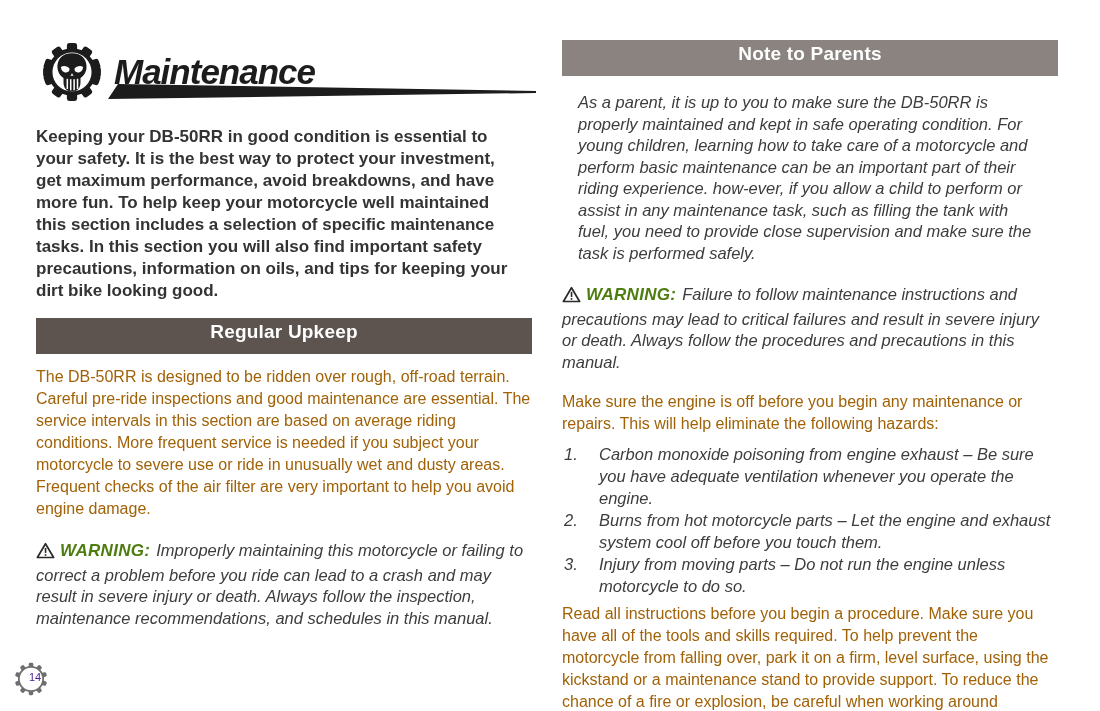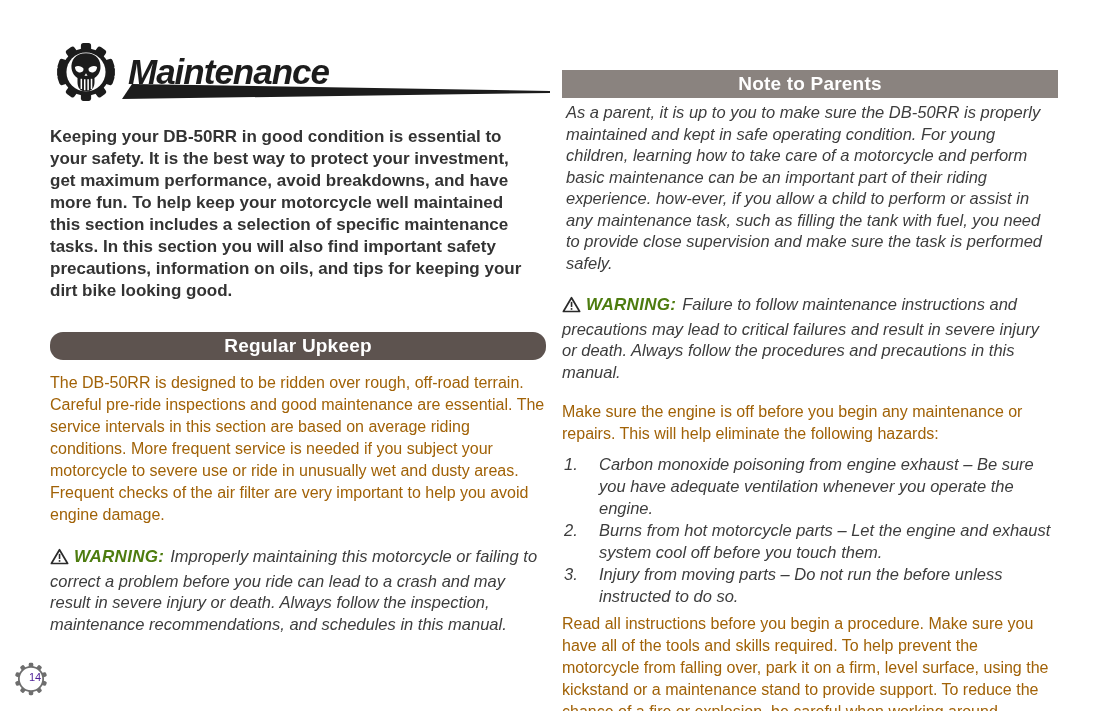--- a/index.html
+++ b/index.html
@@ -1,44 +1,44 @@
 <!DOCTYPE html>
 <html><head>
 <meta charset="utf-8">
 <style>
   html,body{margin:0;padding:0;}
   body{
     width:1100px;height:711px;position:relative;background:#ffffff;
     font-family:"Liberation Sans", sans-serif;color:#3d3d3d;overflow:hidden;
   }
   .col{position:absolute;width:496px;}
-  .col-left{left:50px;top:38px;}
+  .col-left{left:36px;top:38px;}
   .col-right{left:562px;top:40px;}
 
   
   .title-block{position:relative;height:88px;}
   .logo{position:absolute;left:2px;top:0px;}
   .page-title{
     position:absolute;left:78px;top:14px;
     font-size:35px;font-weight:bold;font-style:italic;color:#1c1c1c;
     letter-spacing:-1px;white-space:nowrap;
   }
   .swoosh{position:absolute;left:72px;top:46px;}
 
   
   .intro{font-size:17px;line-height:22px;font-weight:bold;color:#333;margin:0 12px 16px 0;}
   .body-par{font-size:16px;line-height:22px;margin:0;color:#a16207;}
-  .italic-par{font-size:16.5px;line-height:21.5px;font-style:italic;margin:4px;color:#3d3d3d;}
+  .italic-par{font-size:16.5px;line-height:21.5px;font-style:italic;margin:16px;color:#3d3d3d;}
 
   
   .bar{
-    height:28px;line-height:28px;text-align:center;color:#ffffff;
-    font-size:19px;font-weight:600;letter-spacing:0.2px;margin-top:30px;
+    height:36px;line-height:28px;text-align:center;color:#ffffff;
+    font-size:19px;font-weight:600;letter-spacing:0.2px;
   }
-  .bar-dark{background:#5d534f;border-radius:13px;}
+  .bar-dark{background:#5d534f;}
   .bar-light{background:#8a837f;}
 
   
   .warning{font-size:16.5px;line-height:21.5px;font-style:italic;color:#3d3d3d;margin:0;}
   .warning .wlabel{
     font-weight:bold;font-style:italic;color:#4d7c0f;font-size:17px;
     letter-spacing:0.3px;padding-right:6px;
   }
   .warn-icon{display:inline-block;vertical-align:-3px;margin-right:5px;}
 
@@ -146,21 +146,21 @@
     <div class="hazard">
       <span class="num">1.</span>
       <span>Carbon monoxide poisoning from engine exhaust – Be sure you have adequate ventilation whenever you operate the engine.</span>
     </div>
     <div class="hazard">
       <span class="num">2.</span>
       <span>Burns from hot motorcycle parts – Let the engine and exhaust system cool off before you touch them.</span>
     </div>
     <div class="hazard">
       <span class="num">3.</span>
-      <span>Injury from moving parts – Do not run the before unless instructed to do so.</span>
+      <span>Injury from moving parts – Do not run the engine unless motorcycle to do so.</span>
     </div>
   </div>
 
   <p class="body-par">Read all instructions before you begin a procedure. Make sure you have all of the tools and skills required. To help prevent the motorcycle from falling over, park it on a firm, level surface, using the kickstand or a maintenance stand to provide support. To reduce the chance of a fire or explosion, be careful when working around gasoline. Use only a non-flammable (high flash point) solvent such as kerosene to clean parts. Keep cigarettes, sparks, and flames away from all fuel related parts.</p>
 
 </div>
 
 <div class="page-num">
   <span>
     <svg width="36" height="36" viewBox="0 0 40 40">

